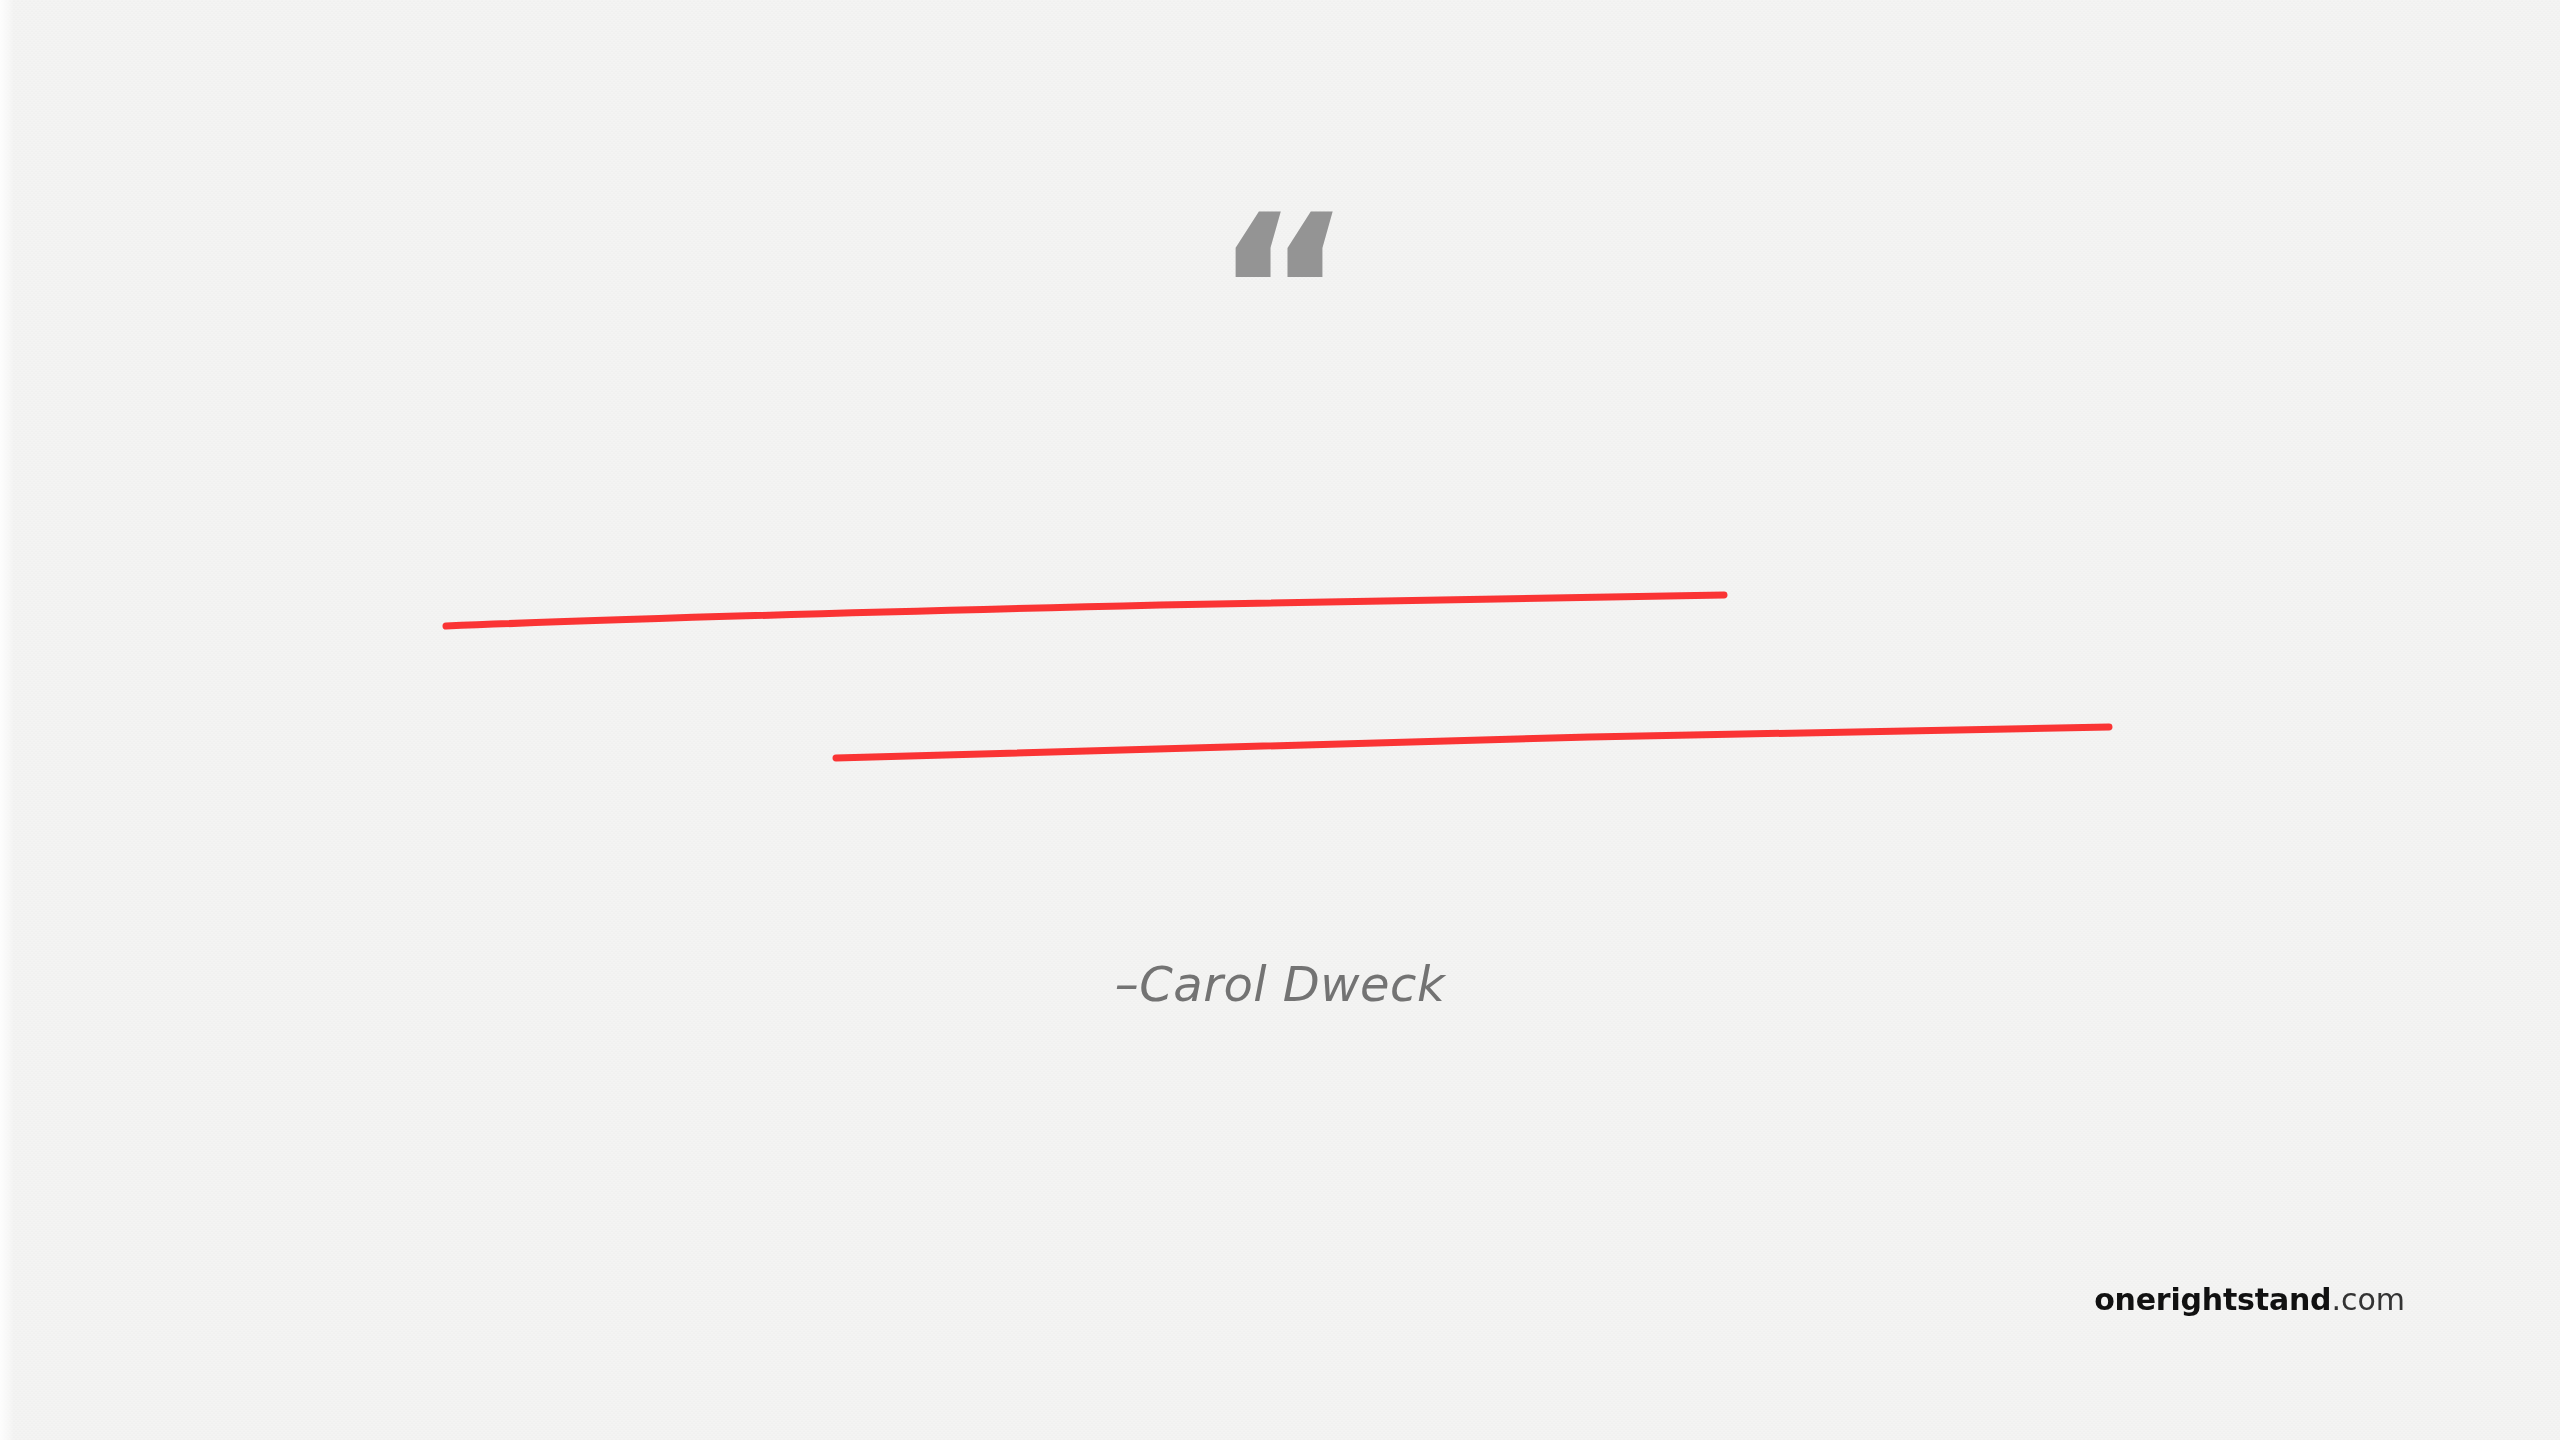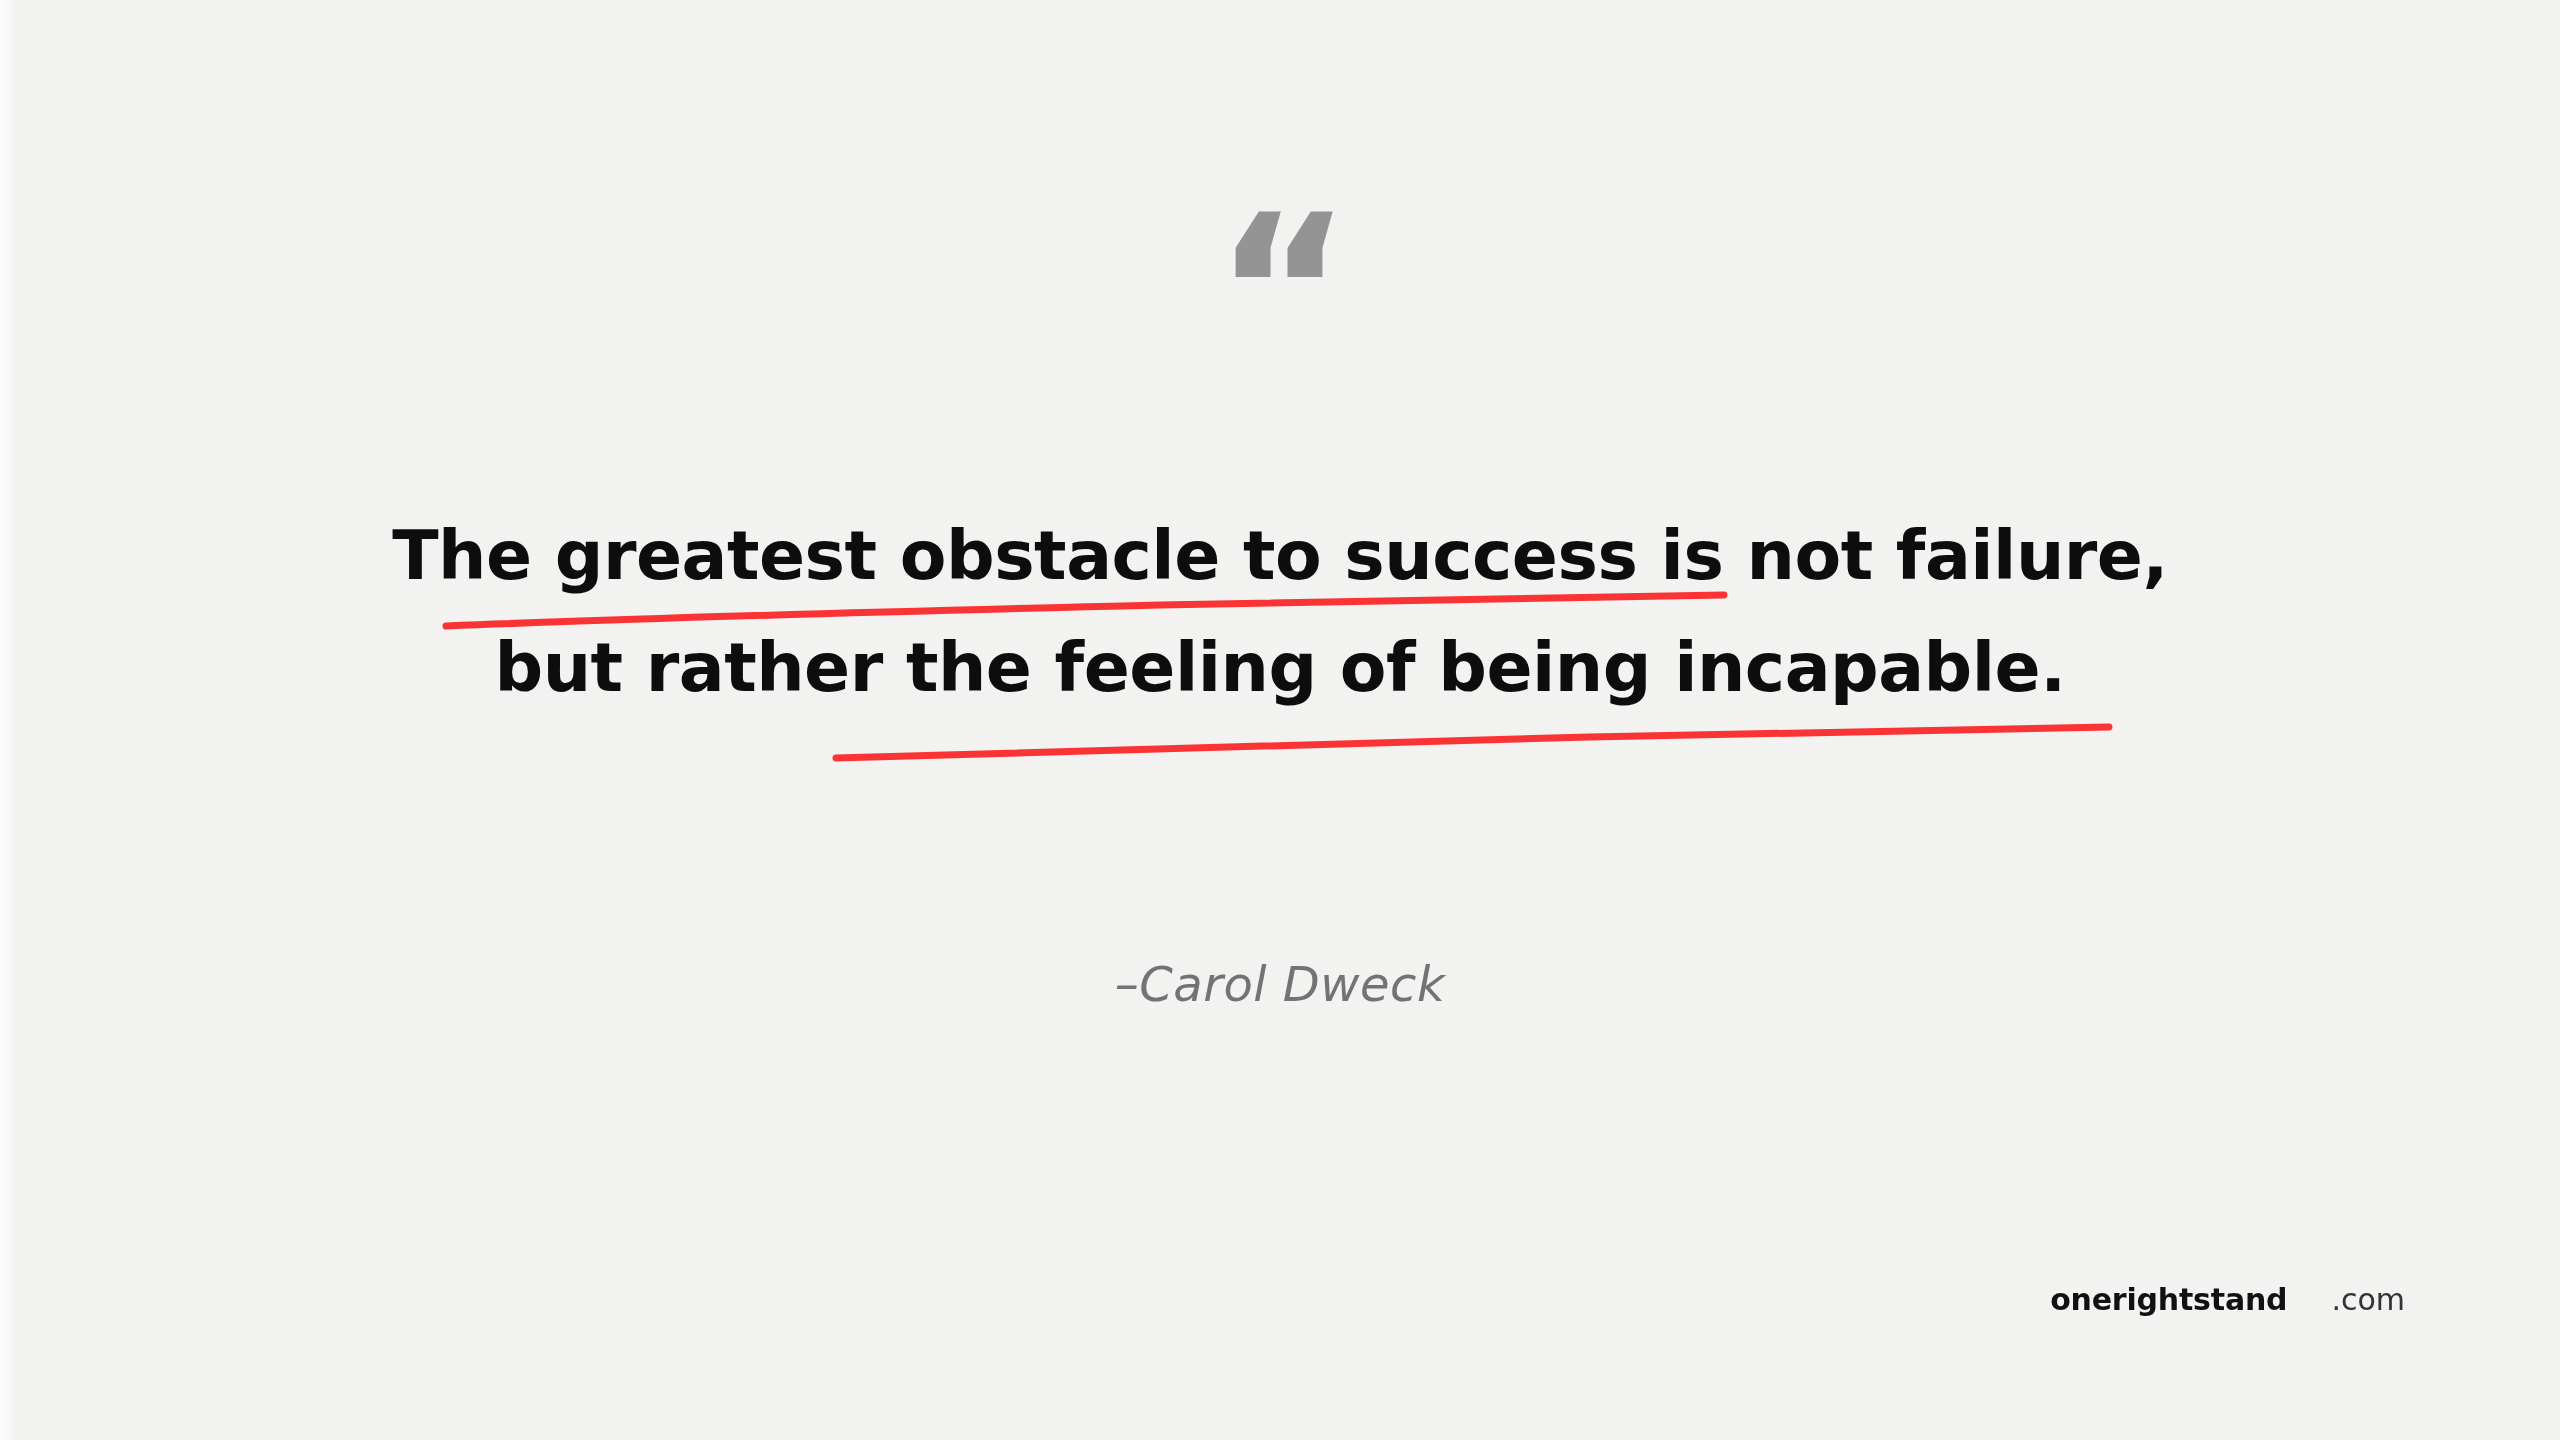--- a/index.html
+++ b/index.html
@@ -127,36 +127,32 @@
     position:absolute;
     right:155px;
     bottom:122px;
     font-family:"DejaVu Sans", sans-serif;
     font-size:30px;
     line-height:36px;
     color:#111111;
     white-space:nowrap;
   }
   .footer .brand { font-weight:700; letter-spacing:-0.2px;margin-top:33px; }
-  .footer .tld   { font-weight:400; color:#333333;margin-left:44px; }
+  .footer .tld   { font-weight:400; color:#333333; }
 </style>
 </head>
 <body>
 
 <div class="card">
 
   <div class="texture"></div>
   <div class="edge-left"></div>
 
   <div class="quote-mark">“</div>
 
-  <div class="quote-block">
-    <span class="quote-line">The greatest obstacle to success is not failure,</span>
-    <span class="quote-line">but rather the feeling of being incapable.</span>
-  </div>
 
   <svg class="underline-svg underline-1" viewBox="0 0 1290 50" preserveAspectRatio="none">
     <path d="M 6 40 C 230 31, 470 25, 720 19 C 930 14, 1130 11, 1284 9"></path>
   </svg>
 
   <svg class="underline-svg underline-2" viewBox="0 0 1285 50" preserveAspectRatio="none">
     <path d="M 6 40 C 240 32, 500 25, 760 19 C 980 14, 1150 11, 1279 9"></path>
   </svg>
 
   <div class="attribution">–Carol Dweck</div>

